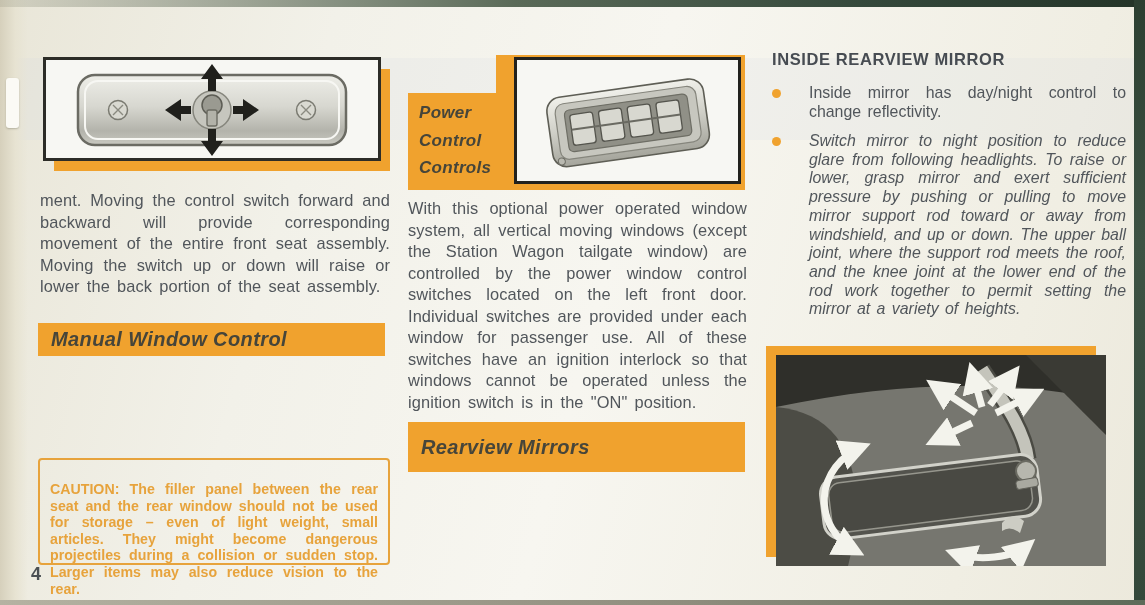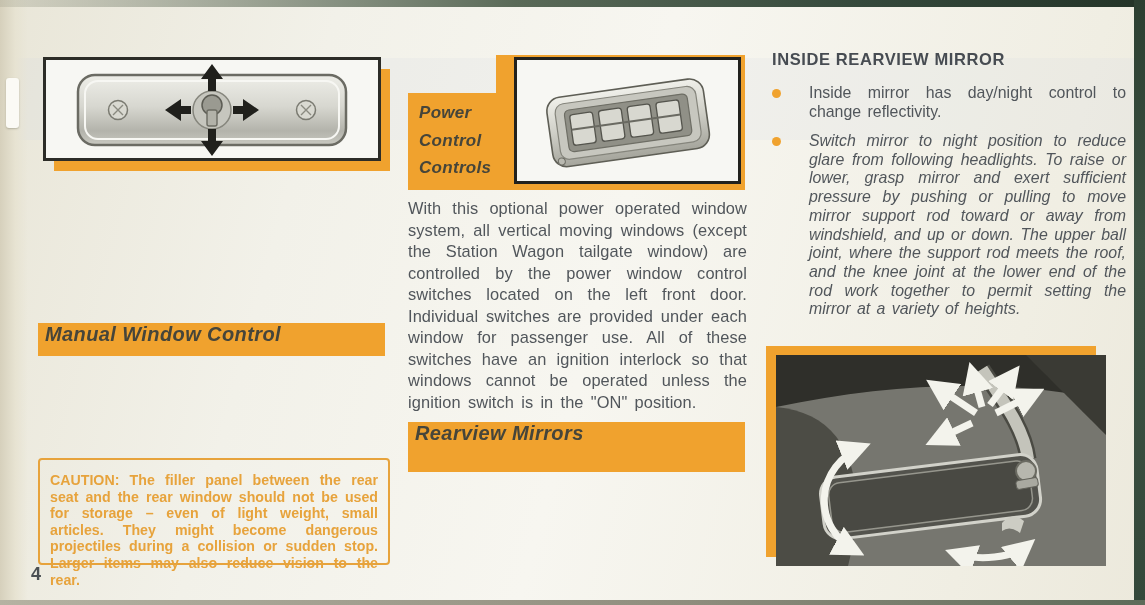--- a/index.html
+++ b/index.html
@@ -28,32 +28,32 @@
   .left-tab{position:absolute;left:6px;top:78px;width:13px;height:50px;border-radius:3px;
     background:#fbfaf5;box-shadow:0 1px 2px rgba(90,90,70,.35);}
   .scan-band{position:absolute;left:0;top:58px;width:1145px;height:82px;
     background:rgba(205,215,228,.14);}
 
   
   .para{position:absolute;color:var(--body_text);font-size:16.4px;line-height:21.5px;
     text-align:justify;word-spacing:2.5px;letter-spacing:.1px;}
   .band{position:absolute;background:var(--accent_orange);color:var(--band_text);
     font-style:italic;font-weight:bold;font-size:20px;letter-spacing:.4px;
-    display:flex;padding-left:7px;}
+    display:flex;align-items:center;padding-left:13px;}
 
   
   .c1-imgbox{position:absolute;left:43px;top:57px;width:338px;height:104px;
     background:#f7f7f3;border:3px solid #2c2c27;
     box-shadow:10px 11px 0 -1px var(--accent_orange);}
   .c1-para1{left:40px;top:190px;width:350px;}
   .band-manual{left:38px;top:323px;width:347px;height:33px;}
   .c1-para2{left:40px;top:369px;width:350px;}
   .caution{position:absolute;left:38px;top:458px;width:352px;height:107px;
     border:2.5px solid var(--caution_orange);border-radius:4px;color:var(--caution_orange);
-    font-weight:bold;font-size:14.2px;line-height:16.6px;padding:12px 10px 6px 10px;
+    font-weight:bold;font-size:14.2px;line-height:16.6px;padding:21px 10px 6px 10px;
     text-align:justify;word-spacing:1px;}
   .pagenum{position:absolute;left:31px;top:564px;color:#4a4f53;font-size:18px;font-weight:600;}
 
   
   .pw-orange-a{position:absolute;left:408px;top:93px;width:337px;height:97px;background:var(--accent_orange);}
   .pw-orange-b{position:absolute;left:496px;top:55px;width:249px;height:45px;background:var(--accent_orange);}
   .pw-imgbox{position:absolute;left:514px;top:57px;width:227px;height:127px;
     background:#f7f7f3;border:3px solid #22221e;}
   .pw-title{position:absolute;left:419px;top:99px;color:var(--band_text);
     font-style:italic;font-weight:bold;font-size:17px;line-height:27.5px;letter-spacing:.3px;}
@@ -107,20 +107,21 @@
       <circle cx="166" cy="50" r="19" fill="#c6c6be" stroke="#86867d" stroke-width="1.5"></circle>
       <circle cx="166" cy="45" r="10" fill="#9a9a91" stroke="#5c5c54" stroke-width="1.5"></circle>
       <rect x="161" y="50" width="10" height="16" rx="2" fill="#b2b2a9" stroke="#6c6c63" stroke-width="1.4"></rect>
       <polygon points="166,4 155,19 162,19 162,31 170,31 170,19 177,19" fill="#20201c"></polygon>
       <polygon points="166,96 155,81 162,81 162,69 170,69 170,81 177,81" fill="#20201c"></polygon>
       <polygon points="119,50 135,39 135,46 145,46 145,54 135,54 135,61" fill="#20201c"></polygon>
       <polygon points="213,50 197,39 197,46 187,46 187,54 197,54 197,61" fill="#20201c"></polygon>
     </svg>
   </div>
 
+  <p class="para c1-para1">ment. Moving the control switch forward and backward will provide corresponding movement of the entire front seat assembly. Moving the switch up or down will raise or lower the back portion of the seat assembly.</p>
 
   <div class="band band-manual">
     <span>Manual Window Control</span>
   </div>
 
 
   <div class="caution">
     <span>CAUTION: The filler panel between the rear seat and the rear window should not be used for storage – even of light weight, small articles. They might become dangerous projectiles during a collision or sudden stop. Larger items may also reduce vision to the rear.</span>
   </div>
 

